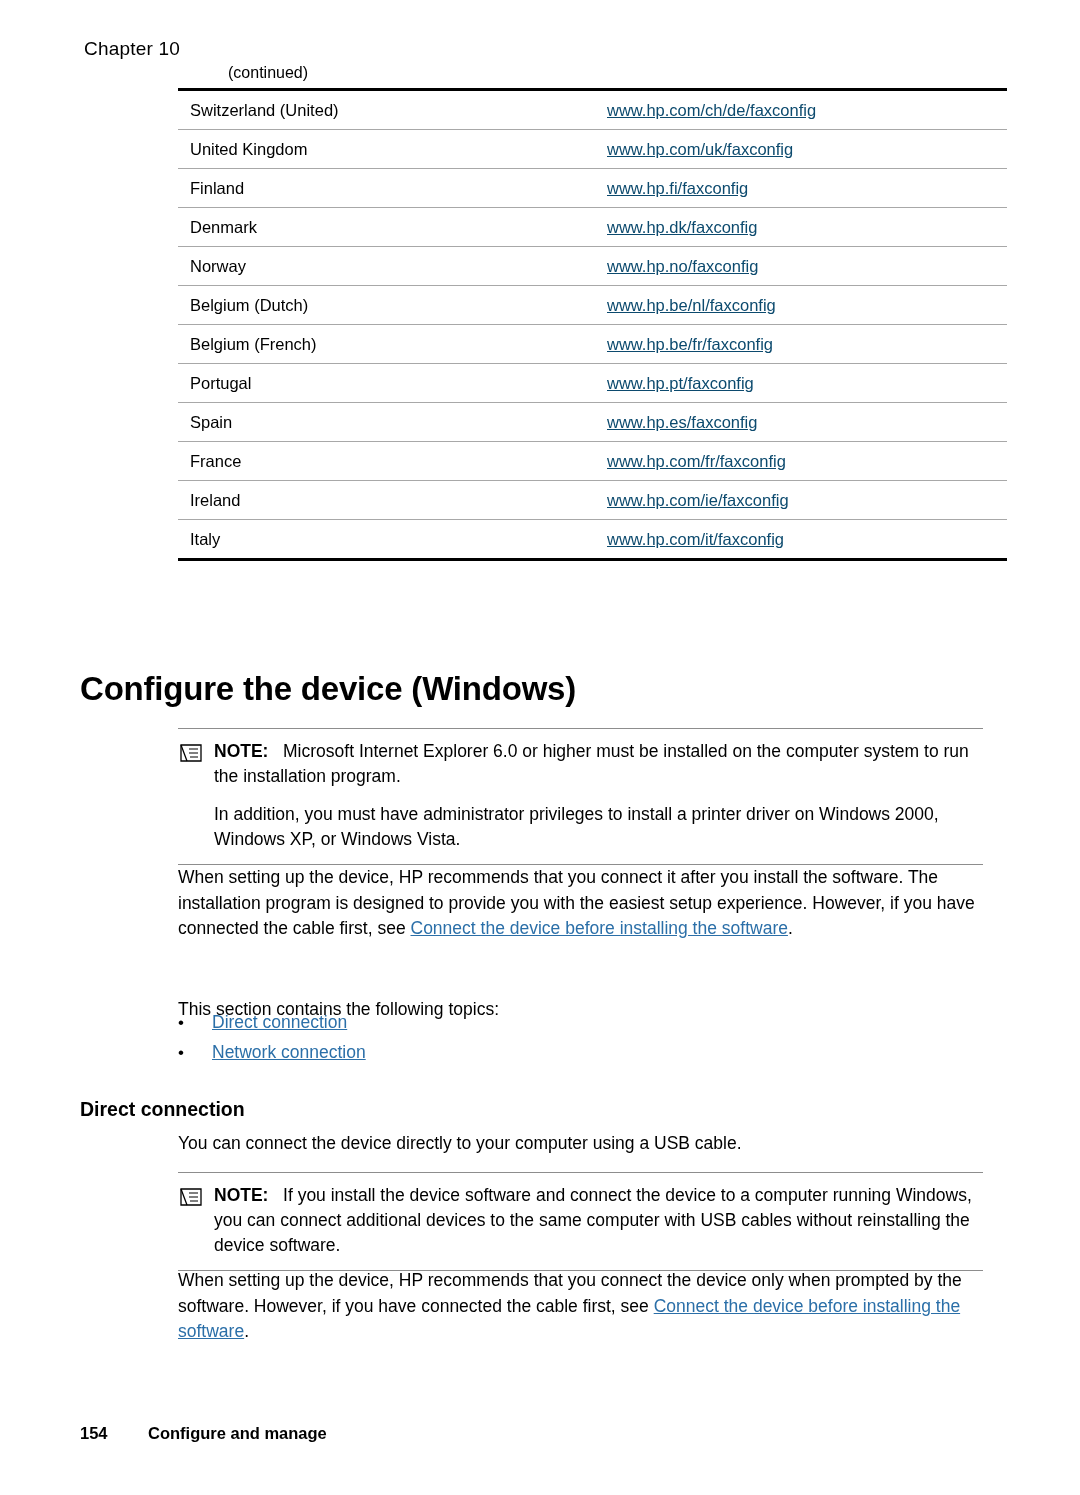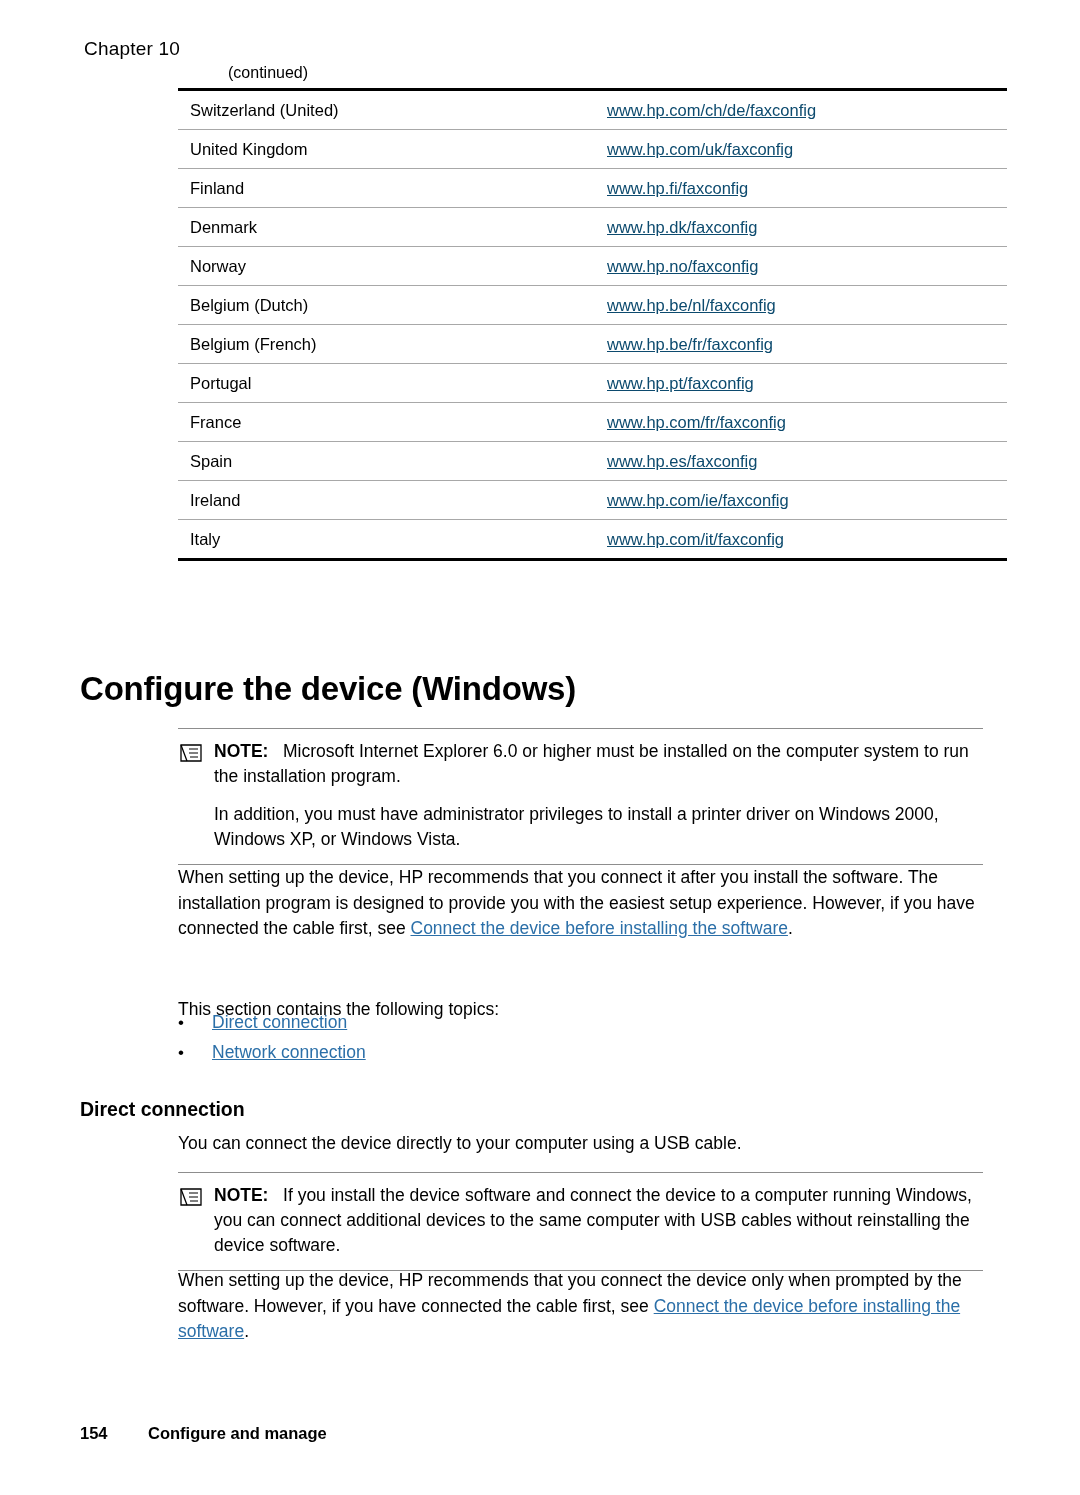--- a/index.html
+++ b/index.html
@@ -213,26 +213,26 @@
         </tr>
         <tr>
           <td class="col-country">Belgium (French)</td>
           <td class="col-url"><span class="url-link">www.hp.be/fr/faxconfig</span></td>
         </tr>
         <tr>
           <td class="col-country">Portugal</td>
           <td class="col-url"><span class="url-link">www.hp.pt/faxconfig</span></td>
         </tr>
         <tr>
+          <td class="col-country">Spain</td>
+          <td class="col-url"><span class="url-link">www.hp.es/faxconfig</span></td>
+        </tr>
+        <tr>
           <td class="col-country">France</td>
           <td class="col-url"><span class="url-link">www.hp.com/fr/faxconfig</span></td>
-        </tr>
-        <tr>
-          <td class="col-country">Spain</td>
-          <td class="col-url"><span class="url-link">www.hp.es/faxconfig</span></td>
         </tr>
         <tr>
           <td class="col-country">Ireland</td>
           <td class="col-url"><span class="url-link">www.hp.com/ie/faxconfig</span></td>
         </tr>
         <tr>
           <td class="col-country">Italy</td>
           <td class="col-url"><span class="url-link">www.hp.com/it/faxconfig</span></td>
         </tr>
       </tbody>

